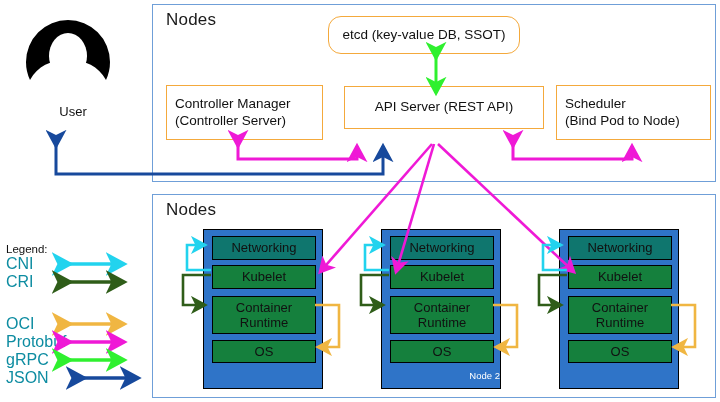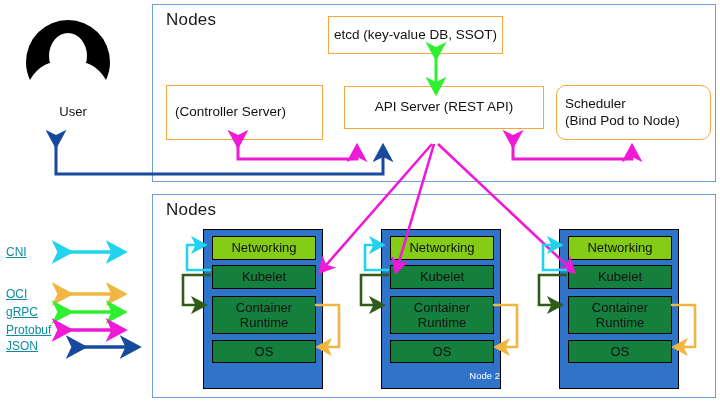--- a/index.html
+++ b/index.html
@@ -12,25 +12,25 @@
   
   .comp{border:1.6px solid #f4a93c;background:#ffffff;box-sizing:border-box;
         display:flex;align-items:center;justify-content:center;text-align:center;
         font-size:13.5px;line-height:1.25;color:#111;padding:2px 4px;}
   .comp.left{justify-content:flex-start;text-align:left;padding-left:8px;}
   
   .node{background:#2f74c8;border:1.6px solid #000000;box-sizing:border-box;}
   .node-layer{background:#15803d;border:1.6px solid #000000;box-sizing:border-box;
               display:flex;align-items:center;justify-content:center;text-align:center;
               font-size:13px;line-height:1.18;color:#111;}
-  .node-layer.net{background:#84cc16;}
+  .node-layer.net{background:#0f766e;}
   .node-name{color:#ffffff;font-size:9.5px;text-align:center;width:100%;}
   
   .legend-title{font-size:11.5px;color:#111;}
-  .legend-label{font-size:12px;color:#0d8ca1;text-decoration:underline;
+  .legend-label{font-size:16px;color:#0d8ca1;
                 text-decoration-color:#0d8ca1;cursor:pointer;}
   
   .user-label{font-size:13px;color:#111;text-align:center;width:100%;}
   svg{overflow:visible;}
 </style>
 </head>
 <body>
 
 <div class="abs" style="left:18px;top:16px;width:110px;">
   <div style="width:100%;height:88px;">
@@ -40,33 +40,34 @@
                A42 42 0 0 1 8 46 A42 42 0 0 1 50 4 Z" fill="#000000"></path>
       <ellipse cx="50" cy="40" rx="19" ry="23" fill="#ffffff"></ellipse>
     </svg>
   </div>
   <div class="user-label">User</div>
 </div>
 
 <div class="abs container-box" style="left:152px;top:4px;width:564px;height:178px;"></div>
 <div class="abs container-title" style="left:166px;top:10px;">Nodes</div>
 
-<div class="abs comp" style="left:328px;top:16px;width:175px;height:38px;">
+<div class="abs comp" style="left:328px;top:16px;width:192px;height:38px;border-radius:13px;">
   <span>etcd (key-value DB, SSOT)</span>
 </div>
 
 <div class="abs comp left" style="left:166px;top:85px;width:157px;height:55px;flex-direction:column;align-items:flex-start;justify-content:center;">
+  <span>Controller Manager</span>
   <span>(Controller Server)</span>
 </div>
 
 <div class="abs comp" style="left:344px;top:86px;width:200px;height:43px;">
   <span>API Server (REST API)</span>
 </div>
 
-<div class="abs comp left" style="left:556px;top:85px;width:155px;height:55px;flex-direction:column;align-items:flex-start;justify-content:center;border-radius:10px;">
+<div class="abs comp left" style="left:556px;top:85px;width:155px;height:55px;flex-direction:column;align-items:flex-start;justify-content:center;">
   <span>Scheduler</span>
   <span>(Bind Pod to Node)</span>
 </div>
 
 <div class="abs container-box" style="left:152px;top:194px;width:564px;height:204px;"></div>
 <div class="abs container-title" style="left:166px;top:200px;">Nodes</div>
 
 <div class="abs node" style="left:203px;top:229px;width:120px;height:160px;">
   <div class="node-layer net" style="position:absolute;left:8px;top:6px;width:104px;height:24px;">
     <span>Networking</span>
@@ -186,49 +187,56 @@
   </g>
   <g stroke="#2f5d19" stroke-width="2.6" fill="none">
     <path d="M567,275 L539,275 L539,305 L561,305" marker-end="url(#ah-cri)"></path>
   </g>
   <g stroke="#f0b642" stroke-width="2.6" fill="none">
     <path d="M671,305 L695,305 L695,347 L674,347" marker-end="url(#ah-oci)"></path>
   </g>
 </svg>
 
 <div class="abs" style="left:6px;top:243px;width:140px;">
+  <div class="legend-title">Legend:</div>
 
   <div style="display:flex;align-items:center;height:18px;">
     <span class="legend-label" style="width:56px;">CNI</span>
     <svg width="70" height="16">
       <line x1="8" y1="8" x2="62" y2="8" stroke="#22d3ee" stroke-width="3.4" marker-start="url(#ah-cni)" marker-end="url(#ah-cni)"></line>
     </svg>
   </div>
 
+  <div style="display:flex;align-items:center;height:18px;">
+    <span class="legend-label" style="width:56px;">CRI</span>
+    <svg width="70" height="16">
+      <line x1="8" y1="8" x2="62" y2="8" stroke="#2f5d19" stroke-width="3.4" marker-start="url(#ah-cri)" marker-end="url(#ah-cri)"></line>
+    </svg>
+  </div>
 
   <div style="display:flex;align-items:center;height:18px;margin-top:24px;">
     <span class="legend-label" style="width:56px;">OCI</span>
     <svg width="70" height="16">
       <line x1="8" y1="8" x2="62" y2="8" stroke="#f0b642" stroke-width="3.4" marker-start="url(#ah-oci)" marker-end="url(#ah-oci)"></line>
     </svg>
   </div>
 
   <div style="display:flex;align-items:center;height:18px;">
+    <span class="legend-label" style="width:56px;">Protobuf</span>
+    <svg width="70" height="16">
+      <line x1="8" y1="8" x2="62" y2="8" stroke="#ef19d6" stroke-width="3.4" marker-start="url(#ah-proto)" marker-end="url(#ah-proto)"></line>
+    </svg>
+  </div>
+
+  <div style="display:flex;align-items:center;height:18px;">
     <span class="legend-label" style="width:56px;">gRPC</span>
     <svg width="70" height="16">
       <line x1="8" y1="8" x2="62" y2="8" stroke="#2ff02f" stroke-width="3.4" marker-start="url(#ah-grpc)" marker-end="url(#ah-grpc)"></line>
     </svg>
   </div>
 
-  <div style="display:flex;align-items:center;height:18px;">
-    <span class="legend-label" style="width:56px;">Protobuf</span>
-    <svg width="70" height="16">
-      <line x1="8" y1="8" x2="62" y2="8" stroke="#ef19d6" stroke-width="3.4" marker-start="url(#ah-proto)" marker-end="url(#ah-proto)"></line>
-    </svg>
-  </div>
-
-  <div style="display:flex;align-items:flex-start;height:18px;gap:26px;">
+  <div style="display:flex;align-items:center;height:18px;gap:26px;">
     <span class="legend-label" style="width:56px;">JSON</span>
     <svg width="70" height="16">
       <line x1="8" y1="8" x2="62" y2="8" stroke="#17499c" stroke-width="3.4" marker-start="url(#ah-json)" marker-end="url(#ah-json)"></line>
     </svg>
   </div>
 </div>
 
 </body></html>

